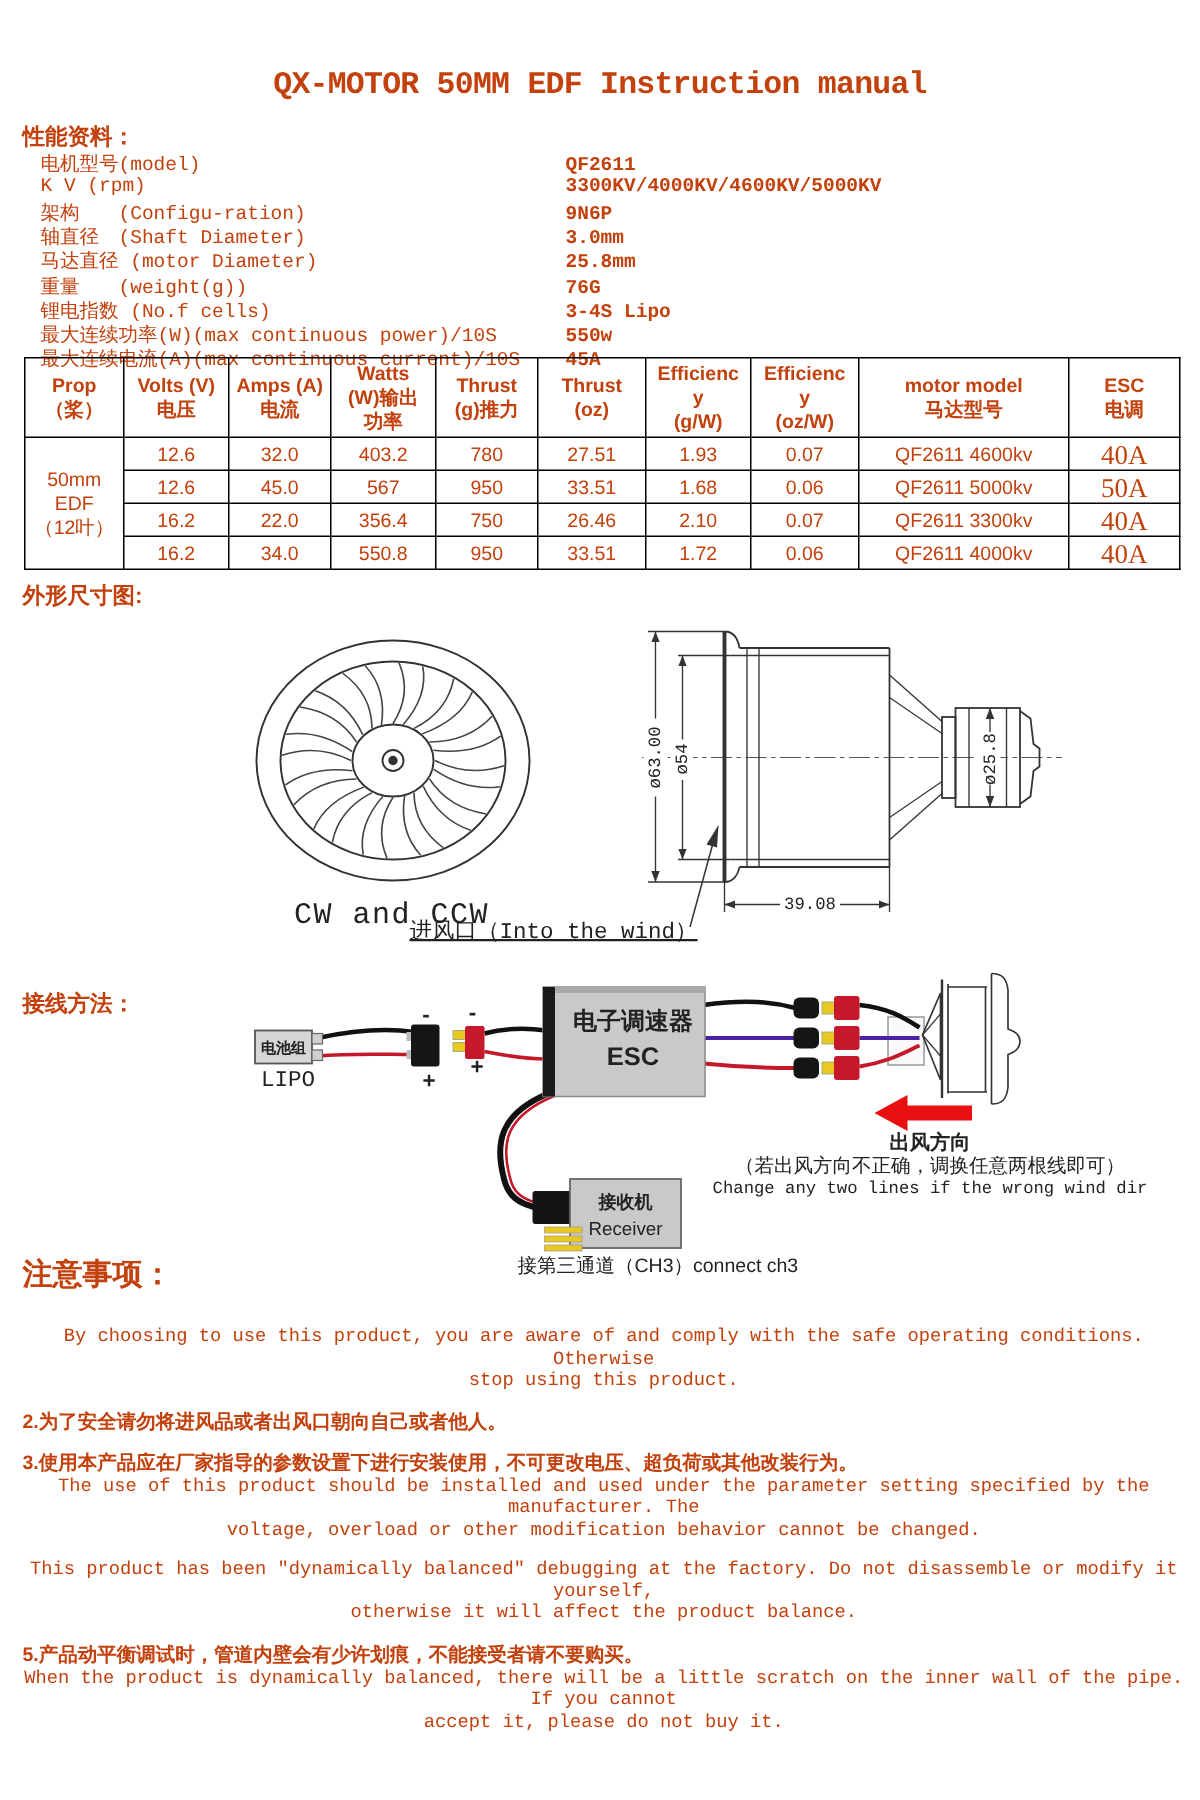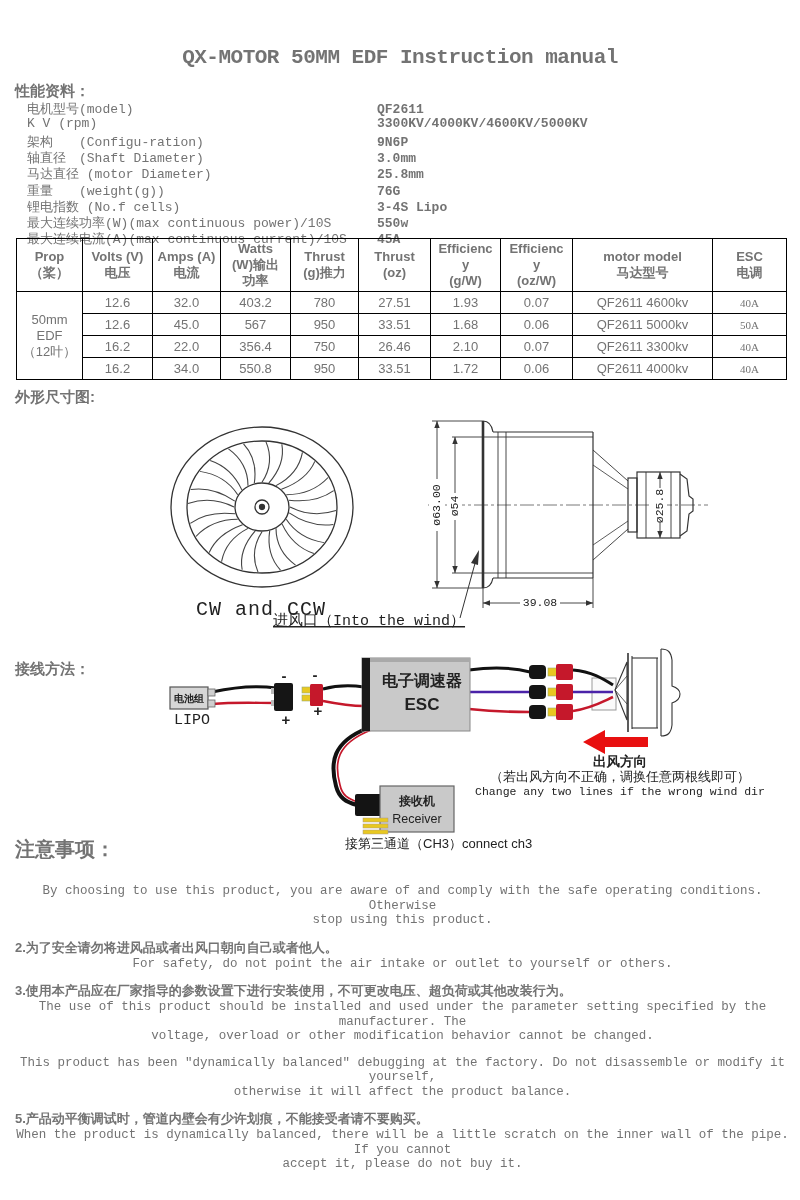--- a/index.html
+++ b/index.html
@@ -1,32 +1,32 @@
 <!DOCTYPE html>
 <html><head>
 <meta charset="utf-8">
 <style>
   html,body{margin:0;padding:0;background:#fff;}
-  .page{position:relative;width:800px;height:1200px;background:#fff;color:#737373;
+  .page{position:relative;width:800px;height:1200px;background:#fff;color:#c2410c;
         font-family:"Liberation Sans","DejaVu Sans",sans-serif;overflow:hidden;}
   .abs{position:absolute;}
   .title{top:46px;left:0;width:800px;text-align:center;font-weight:bold;font-size:21px;
          font-family:"Liberation Mono","DejaVu Sans Mono",monospace;letter-spacing:-0.5px;}
   .sec-heading{left:15px;font-weight:bold;font-size:15px;}
   .spec-row{position:absolute;left:15px;font-size:13px;white-space:nowrap;
             font-family:"Liberation Mono","DejaVu Sans Mono",monospace;}
   .spec-label{display:inline-block;width:350px;margin-left:12px;}
   .spec-value{display:inline-block;font-weight:bold;}
   table.perf{position:absolute;top:238px;left:16px;border-collapse:collapse;table-layout:fixed;
              font-size:13px;}
   table.perf th,table.perf td{border:1.5px solid #000;text-align:center;vertical-align:middle;
              padding:0 1px;white-space:pre-line;line-height:16px;}
   table.perf th{height:52px;font-weight:bold;}
   table.perf td{height:21px;}
-  td.serif{font-family:"Liberation Serif","DejaVu Serif",serif;font-size:11px;}
+  td.serif{font-family:"Liberation Serif","DejaVu Serif",serif;font-size:18px;}
   .notes{position:absolute;top:884px;left:15px;width:775px;}
   .note-item{margin-bottom:12px;}
   .note-cn{font-size:13px;font-weight:600;line-height:15px;margin-bottom:2px;}
   .note-en{font-size:12.5px;line-height:14.5px;white-space:pre-line;
            font-family:"Liberation Mono","DejaVu Sans Mono",monospace;text-align:center;}
   svg text{font-family:"Liberation Mono","DejaVu Sans Mono",monospace;fill:#222;}
   svg .sans{font-family:"Liberation Sans","DejaVu Sans",sans-serif;}
 </style>
 </head>
 <body>
@@ -330,21 +330,20 @@
 
   <div class="abs sec-heading" style="top:836px;font-size:20px;">注意事项：</div>
 
   <div class="notes">
     <div class="note-item">
       <div class="note-en">By choosing to use this product, you are aware of and comply with the safe operating conditions. Otherwise
 stop using this product.</div>
     </div>
     <div class="note-item">
       <div class="note-cn">2.为了安全请勿将进风品或者出风口朝向自己或者他人。</div>
-      <div class="note-en">For safety, do not point the air intake or outlet to yourself or others.</div>
     </div>
     <div class="note-item">
       <div class="note-cn">3.使用本产品应在厂家指导的参数设置下进行安装使用，不可更改电压、超负荷或其他改装行为。</div>
       <div class="note-en">The use of this product should be installed and used under the parameter setting specified by the manufacturer. The
 voltage, overload or other modification behavior cannot be changed.</div>
     </div>
     <div class="note-item">
       <div class="note-en">This product has been "dynamically balanced" debugging at the factory. Do not disassemble or modify it yourself,
 otherwise it will affect the product balance.</div>
     </div>

